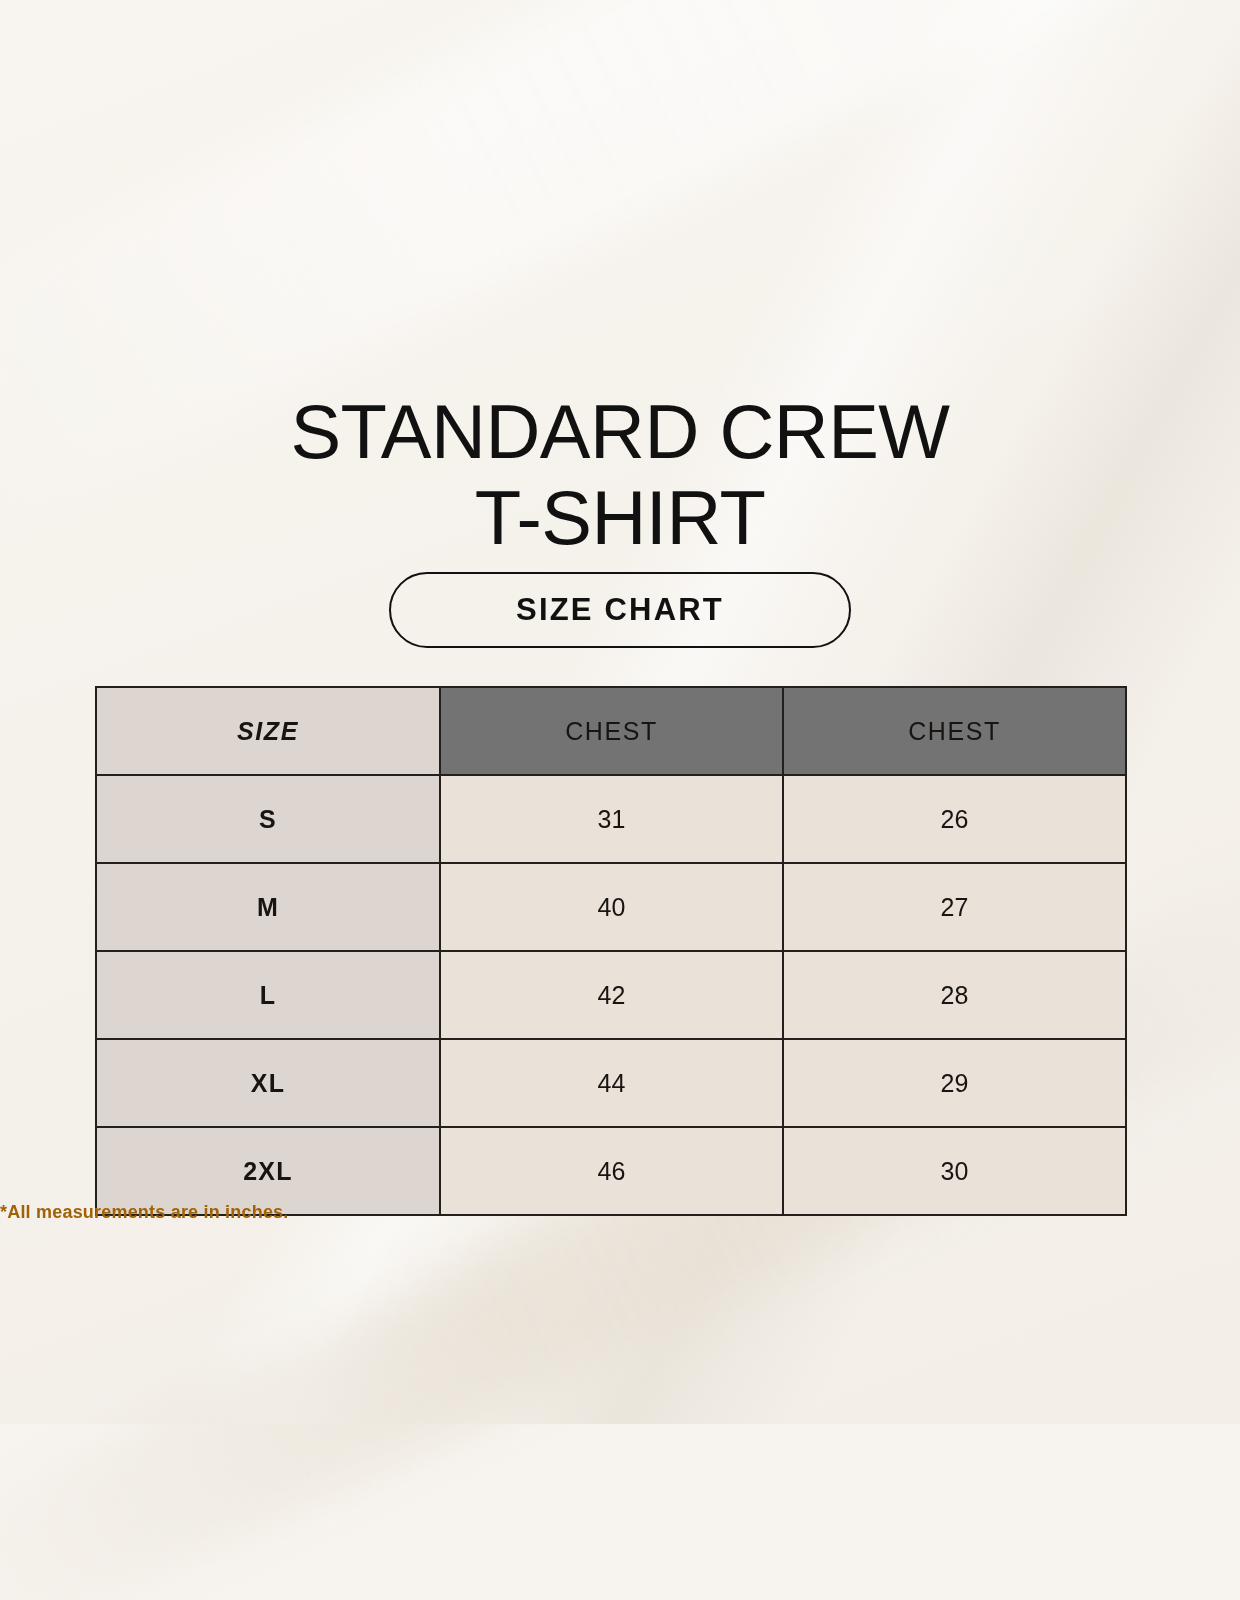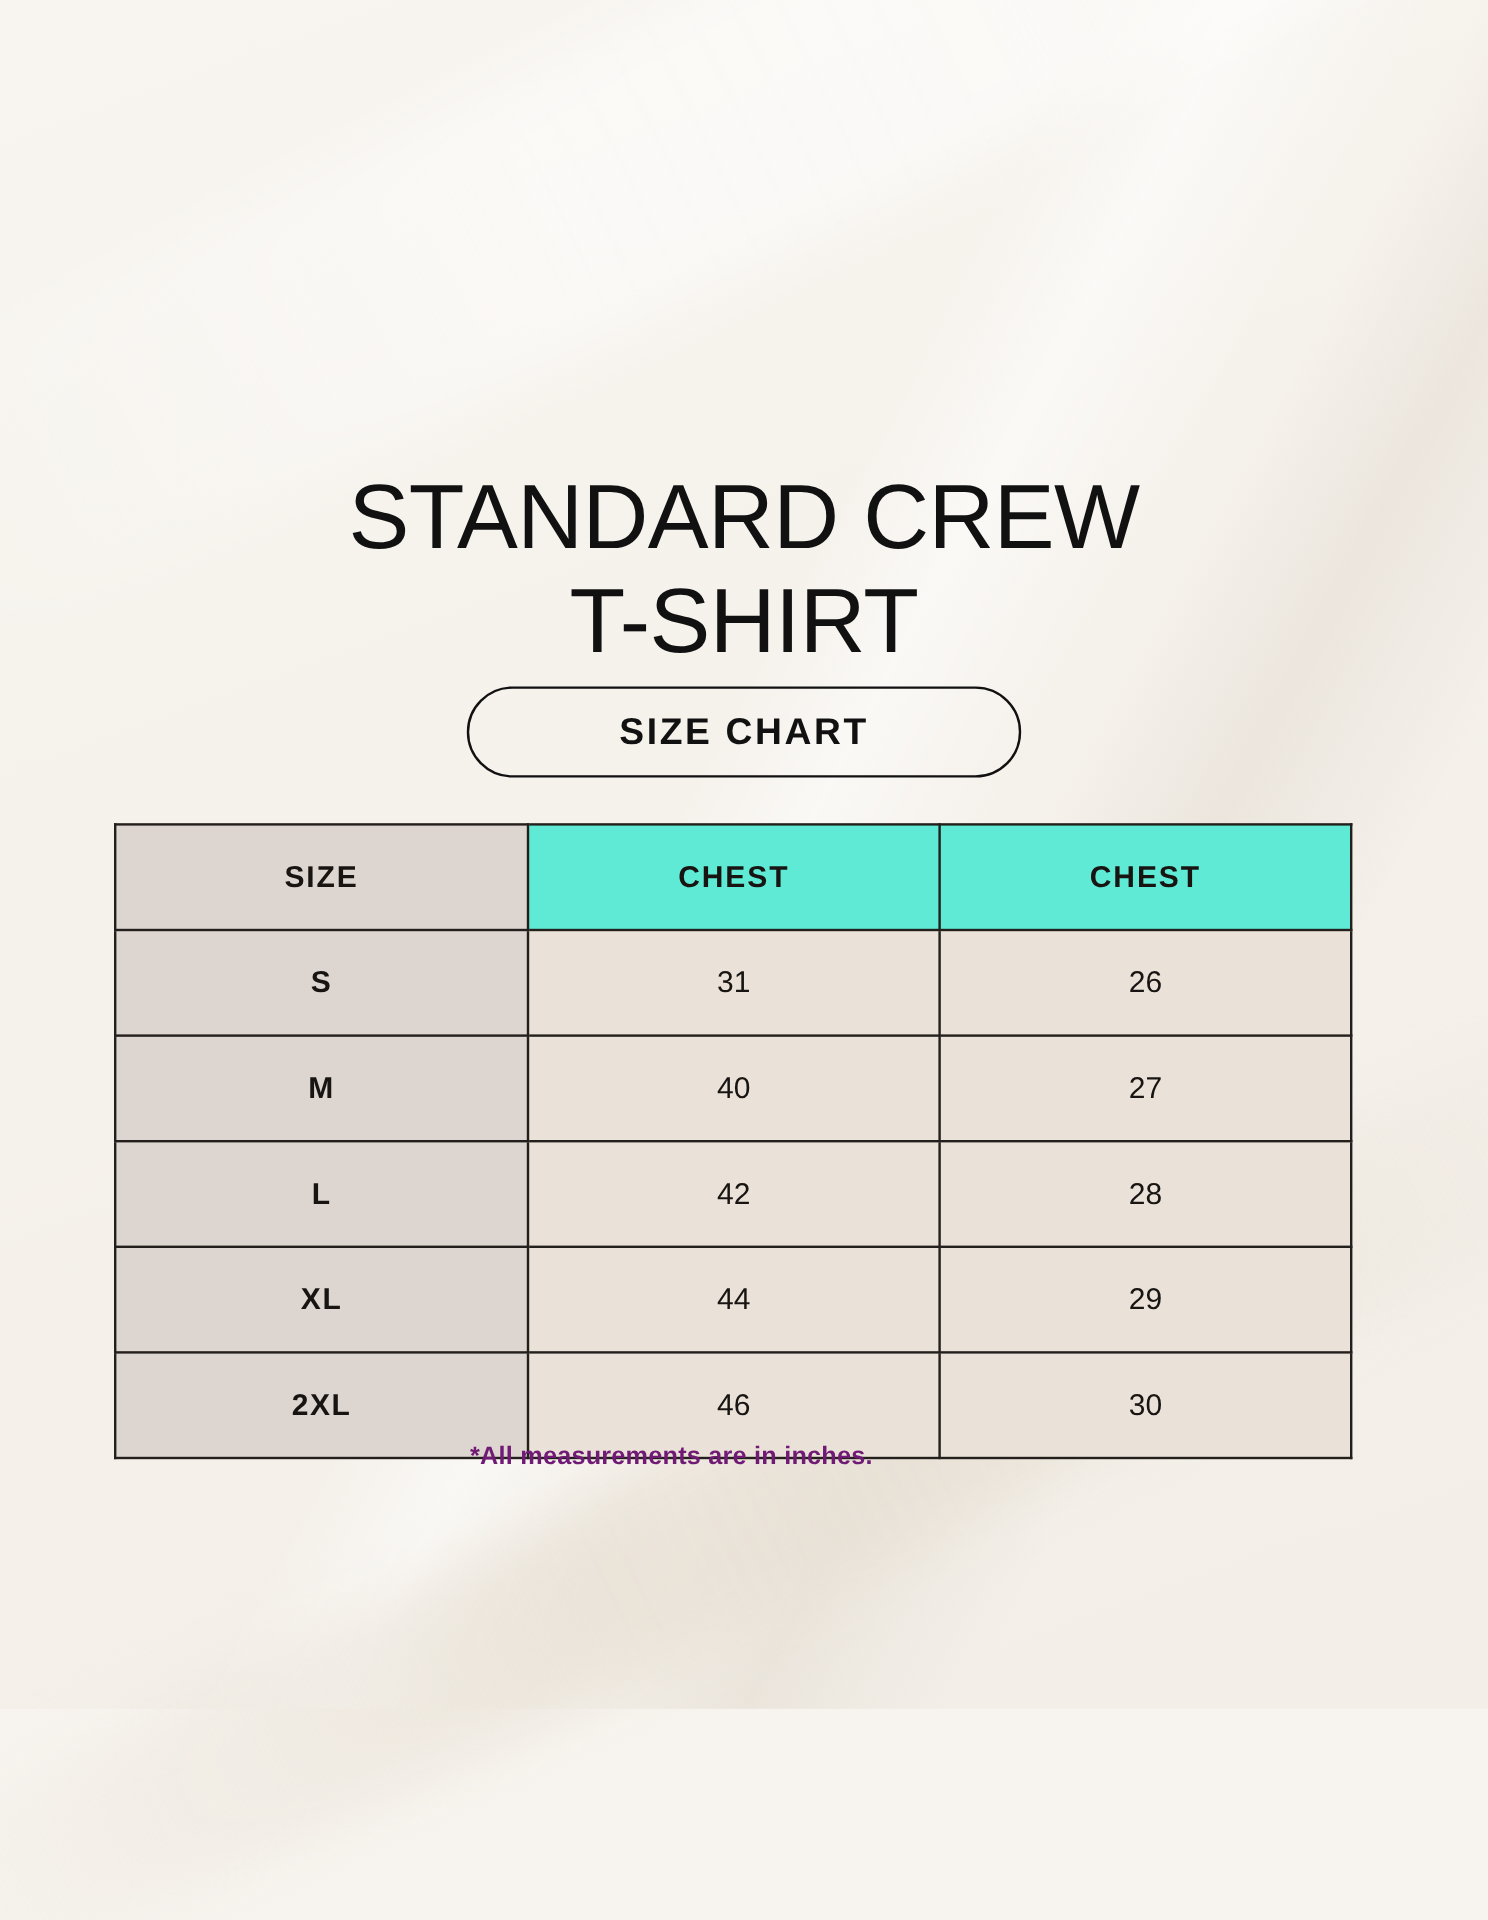--- a/index.html
+++ b/index.html
@@ -108,26 +108,27 @@
     vertical-align: middle;
     padding: 0;
   }
   th.head-size {
     width: 342px;
     background: #ddd5cf;
     font-size: 25px;
     font-weight: 700;
     letter-spacing: 1.6px;
     color: #171412;
+    font-style: italic;
   }
   th.head-measure {
     width: 341px;
-    background: #5eead4;
-    font-size: 25px;
-    font-weight: 700;
+    background: #737373;
+    font-size: 25px;
+    font-weight: 400;
     letter-spacing: 1.6px;
     color: #171412;
   }
   td.cell-size {
     background: #ddd5cf;
     font-size: 25px;
     font-weight: 700;
     letter-spacing: 1.3px;
     color: #171412;
   }
@@ -136,24 +137,24 @@
     font-size: 25px;
     font-weight: 400;
     color: #171412;
   }
 
   .footnote {
     position: absolute;
     top: 1202px;
     left: 0;
     width: 1119px;
-    text-align: center;
-    font-size: 21px;
-    font-weight: 700;
-    color: #701a75;
+    text-align: left;
+    font-size: 18px;
+    font-weight: 700;
+    color: #a16207;
     letter-spacing: 0.2px;
   }
 </style>
 </head>
 <body>
 
 <div class="page">
   <div class="bg-wash"></div>
   <div class="bg-streak-a"></div>
   <div class="bg-streak-b"></div>

